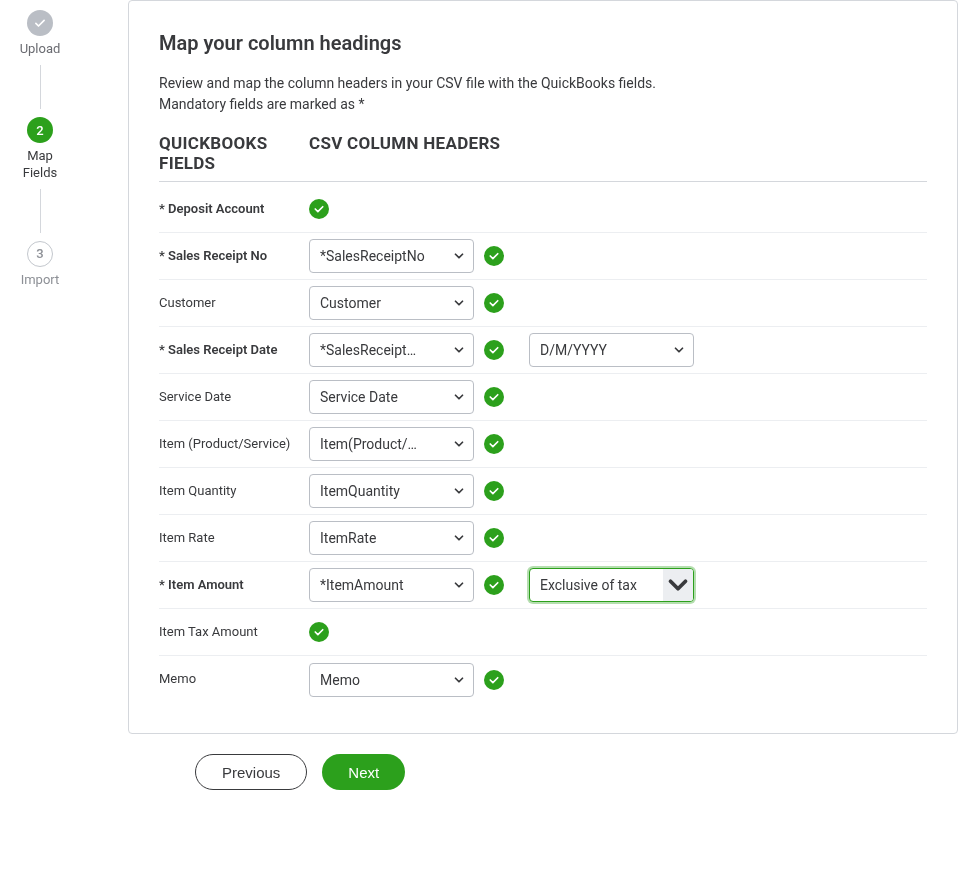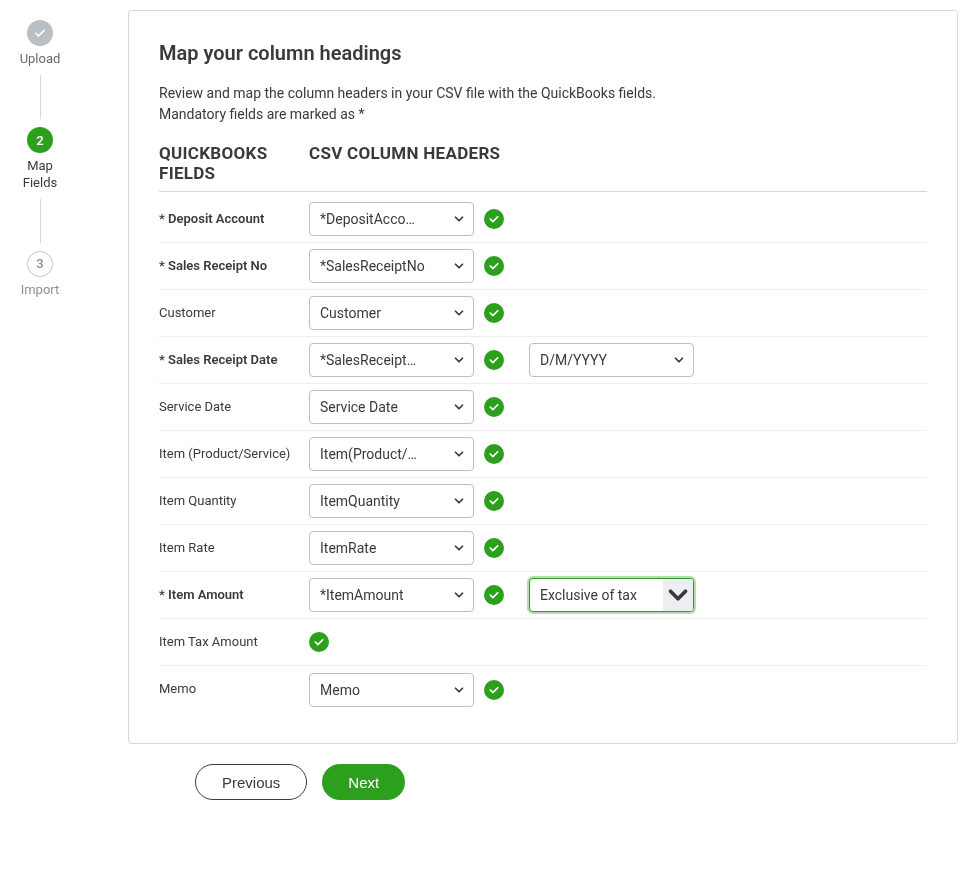--- a/index.html
+++ b/index.html
@@ -1,17 +1,17 @@
 <!DOCTYPE html>
 <html><head>
 <meta charset="utf-8">
 <style>
 * { box-sizing: border-box; margin: 0; padding: 0; }
 body { font-family: -apple-system, BlinkMacSystemFont, "Segoe UI", Roboto, Helvetica, Arial, sans-serif; background: #fff; width: 963px; height: 871px; overflow: hidden; color: #393a3d; }
-.page { display: flex; padding: 10px 0 0 10px; }
+.page { display: flex; padding: 0 0 0 10px; }
 .stepper { width: 60px; display: flex; flex-direction: column; align-items: center; padding-top: 10px; }
 .step { display: flex; flex-direction: column; align-items: center; }
 .step-circle { width: 26px; height: 26px; border-radius: 50%; display: flex; align-items: center; justify-content: center; font-size: 13px; font-weight: 500; }
 .step-circle.done { background: #babec5; color: #fff; }
 .step-circle.done svg { width: 12px; height: 12px; }
 .step-circle.active { background: #2ca01c; color: #fff; }
 .step-circle.pending { border: 1px solid #c3c7cd; color: #8d9096; background: #fff; }
 .step-label { font-size: 13px; color: #393a3d; margin-top: 5px; text-align: center; line-height: 1.25; }
 .step-label.pending { color: #8d9096; }
 .step-label.done { color: #6b6c72; }
@@ -75,28 +75,20 @@
         <span>Review and map the column headers in your CSV file with the QuickBooks fields.</span><br>
         <span>Mandatory fields are marked as *</span>
       </div>
       <div class="table-head">
         <div class="th col1">QUICKBOOKS FIELDS</div>
         <div class="th">CSV COLUMN HEADERS</div>
       </div>
       <div class="rows" id="rows">
           <div class="row">
             <div class="field-label req">* Deposit Account</div>
-            <div class="select-wrap">
-              <div class="select-input">*DepositAcco…</div>
-              <div class="select-caret">
-                <svg viewBox="0 0 16 16">
-                  <path d="M4 6l4 4 4-4" stroke="currentColor" stroke-width="2" fill="none" stroke-linecap="round" stroke-linejoin="round"></path>
-                </svg>
-              </div>
-            </div>
             <div class="check-badge">
               <svg viewBox="0 0 16 16">
                 <path d="M13 5L6.5 11.5 3 8" stroke="#fff" stroke-width="2.2" fill="none" stroke-linecap="round" stroke-linejoin="round"></path>
               </svg>
             </div>
           </div>
           <div class="row">
             <div class="field-label req">* Sales Receipt No</div>
             <div class="select-wrap">
               <div class="select-input">*SalesReceiptNo</div>

